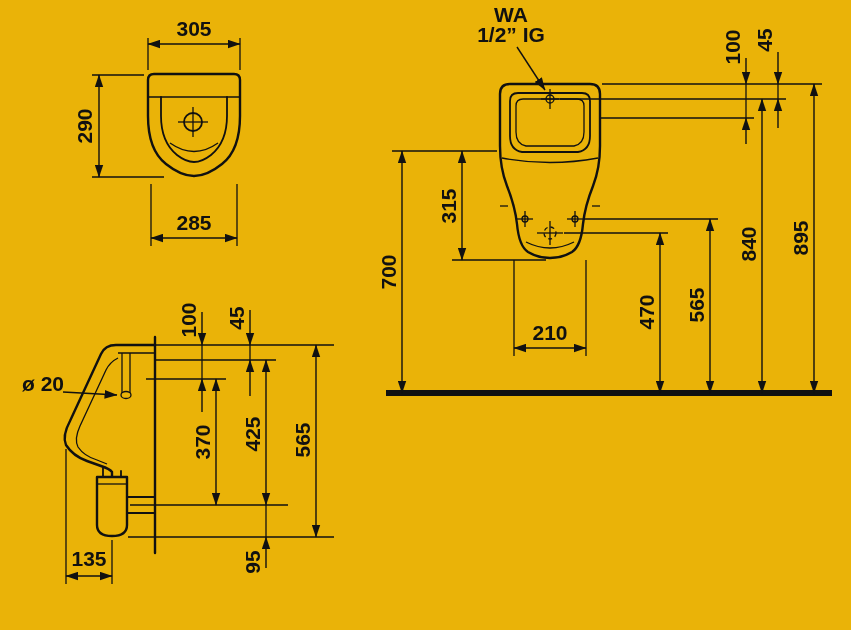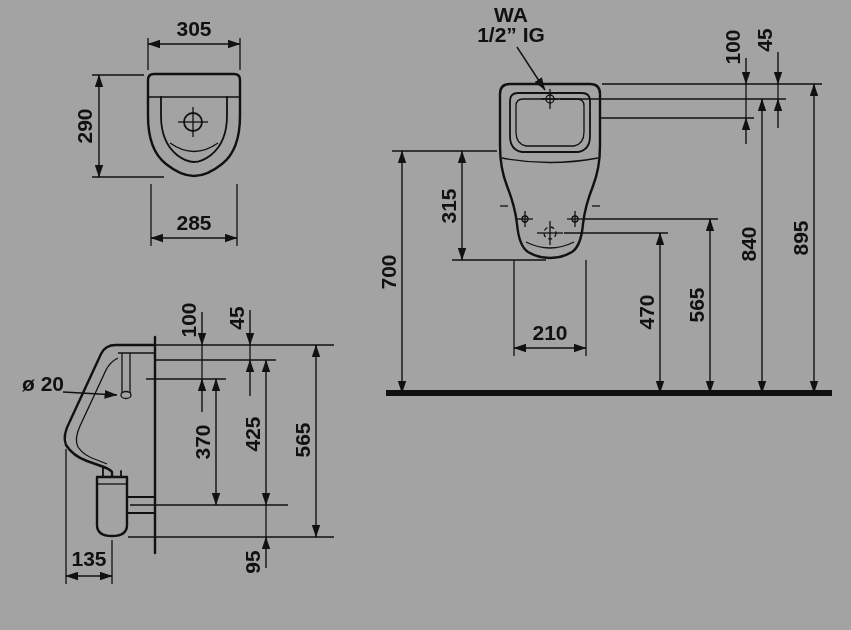--- a/index.html
+++ b/index.html
@@ -1,16 +1,16 @@
 <!DOCTYPE html>
 <html><head>
 <meta charset="utf-8">
 <style>
   html,body{margin:0;padding:0;background:#ffffff;}
-  .page{width:851px;height:630px;background:#a3a3a3;position:relative;font-family:"Liberation Sans","DejaVu Sans",sans-serif;}
+  .page{width:851px;height:630px;background:#eab308;position:relative;font-family:"Liberation Sans","DejaVu Sans",sans-serif;}
   svg{display:block;}
   .outline{fill:none;stroke:#111;stroke-width:2.4;stroke-linejoin:round;stroke-linecap:round;}
   .mid{fill:none;stroke:#111;stroke-width:1.8;stroke-linejoin:round;stroke-linecap:round;}
   .thin{fill:none;stroke:#111;stroke-width:1.3;}
   .dim{fill:none;stroke:#111;stroke-width:1.4;}
   .dash{stroke-dasharray:4 3;}
   .floor{stroke:#111;stroke-width:6;}
   text{font:700 21px "Liberation Sans","DejaVu Sans",sans-serif;fill:#111;}
   #arr path{fill:#111;}
 </style>

